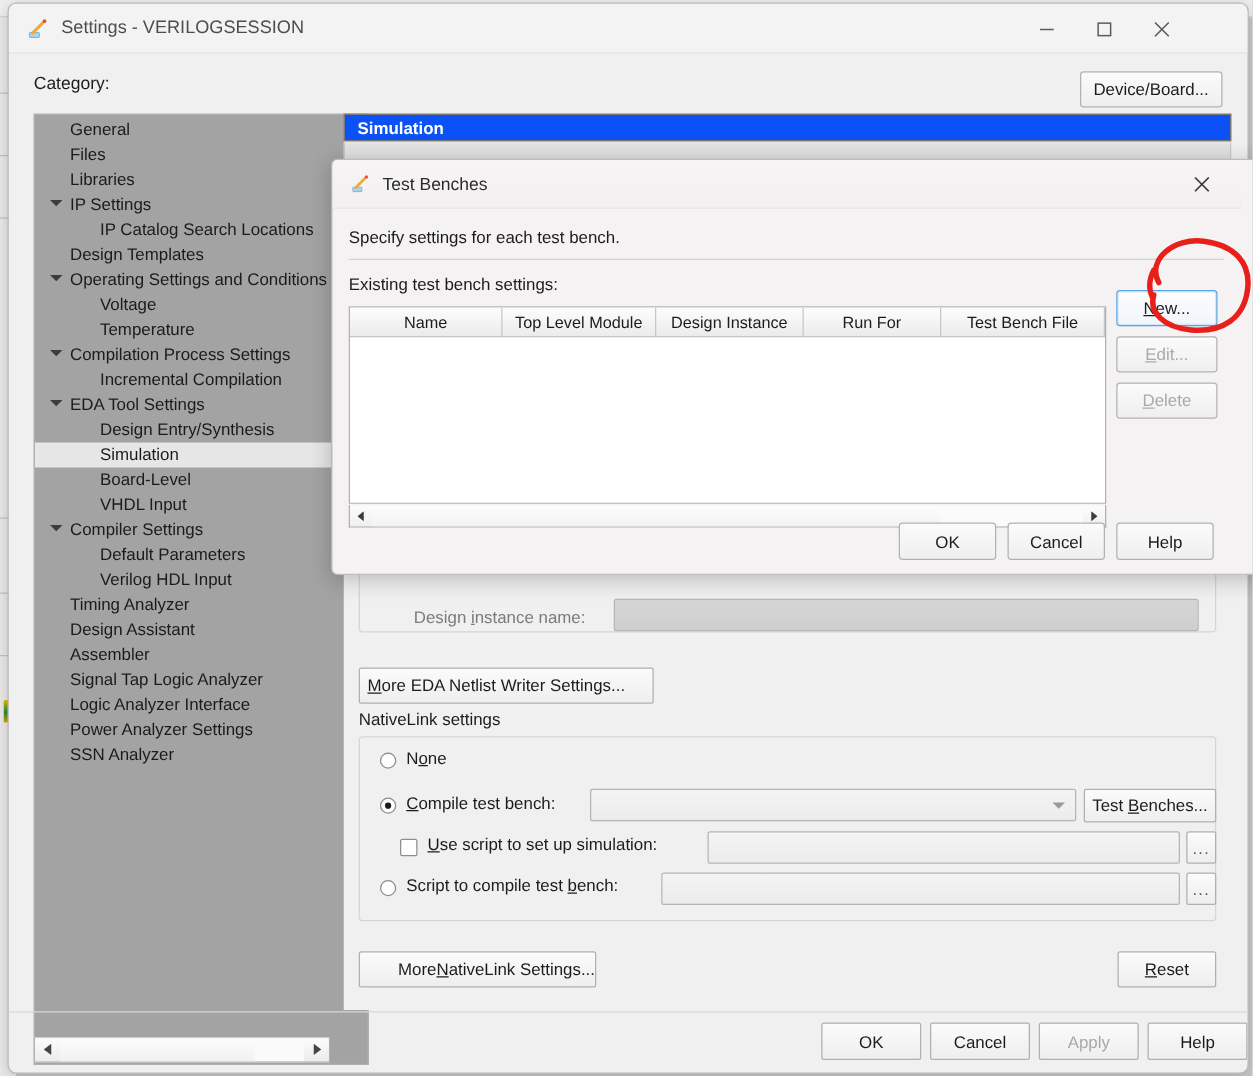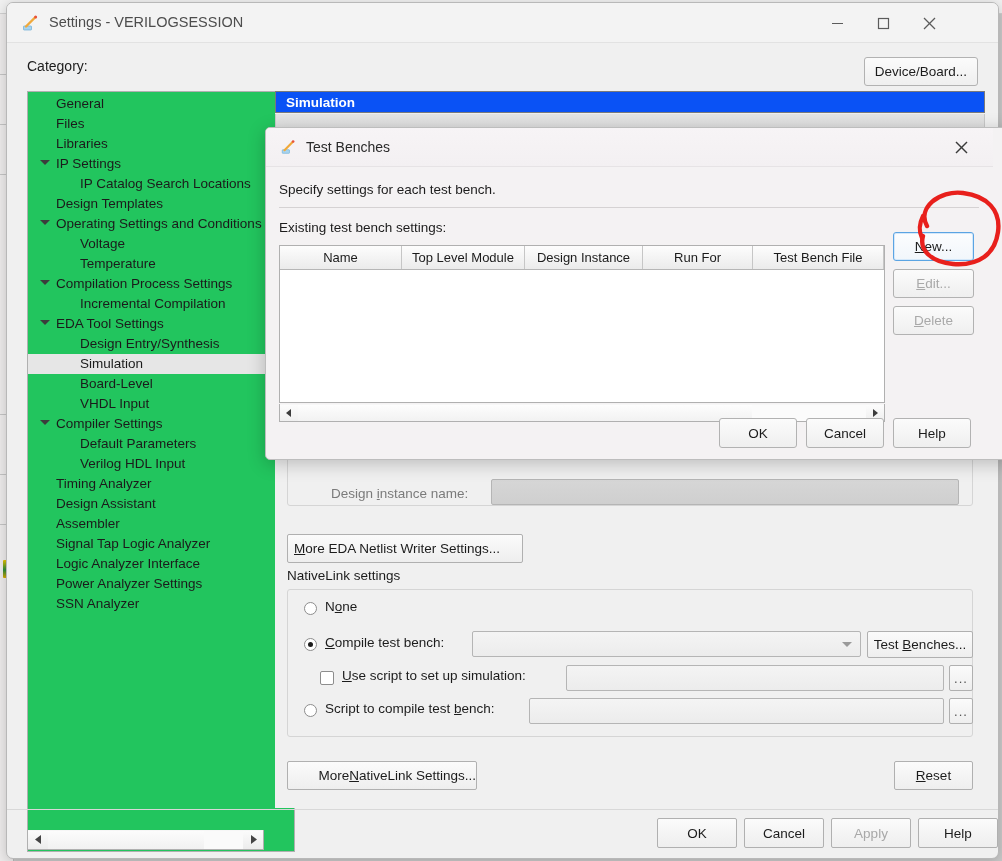--- a/index.html
+++ b/index.html
@@ -74,21 +74,21 @@
     background: linear-gradient(180deg,#fbfbfb,#efefef);
     border: 1px solid #b2b2b2; border-radius: 3px;
     font-size: 13.5px; color: #1c1c1c;
     display: flex; align-items: center; justify-content: center;
   }
 
   
   .tree-outer {
     position: absolute; left: 20px; top: 88px;
     width: 268px; height: 761px;
-    background: #22c55e; border: 1px solid #b0b0b0;
+    background: #a3a3a3; border: 1px solid #b0b0b0;
     overflow: hidden;
   }
   .tree-list { position: absolute; left: 0; top: 2px; width: 237px; }
   .tree-row {
     position: relative; height: 20px; line-height: 20px;
     white-space: nowrap; font-size: 13.5px; color: #1b1b1b;
   }
   .tree-row.sel { background: #e6e6e6; }
   .tree-arrow {
     position: absolute; left: 12px; top: 6px;

